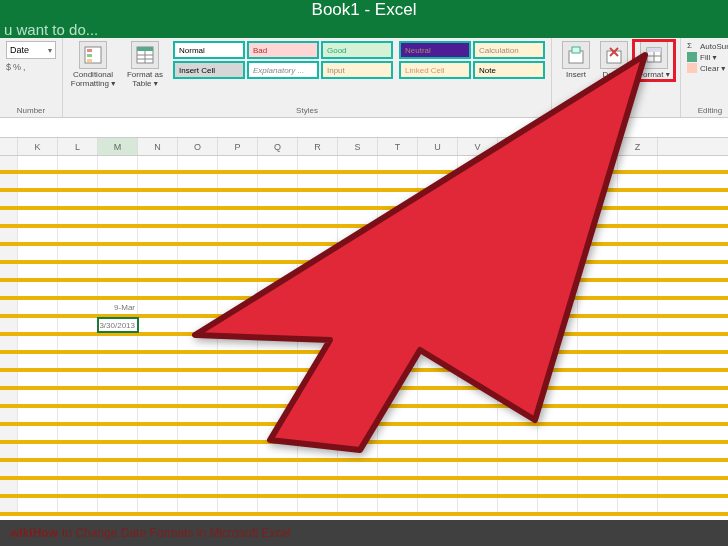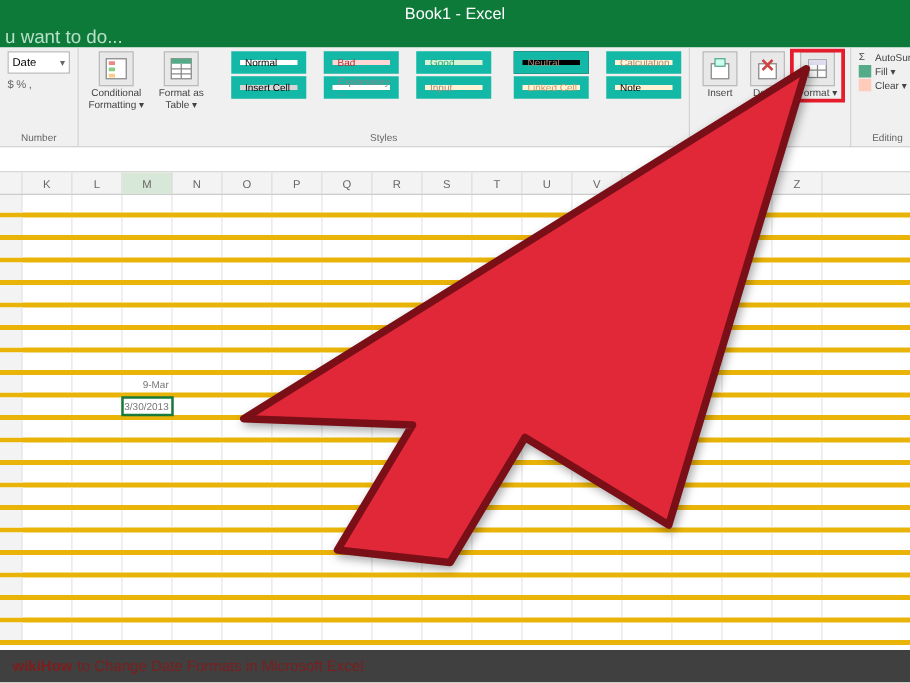--- a/index.html
+++ b/index.html
@@ -1,38 +1,38 @@
 <!DOCTYPE html>
 <html><head>
 <meta charset="utf-8">
 <style>
 * { margin: 0; padding: 0; box-sizing: border-box; font-family: "Segoe UI", Arial, sans-serif; }
 body { width: 728px; height: 546px; background: #fff; overflow: hidden; position: relative; }
 
-.titlebar { height: 20px; background: #0e7a3a; display: flex; justify-content: center; align-items: center; color: #fff; font-size: 13px; }
+.titlebar { height: 20px; background: #0e7a3a; display: flex; justify-content: center; align-items: center; color: #fff; font-size: 17px; }
 .tell-me { height: 18px; background: #0e7a3a; color: #b8e0c8; font-size: 15px; padding-left: 4px; display: flex; align-items: center; }
 
 .ribbon { height: 80px; background: #f0f0f0; border-bottom: 1px solid #ccc; display: flex; }
 .group { padding: 3px 6px 0 6px; border-right: 1px solid #d4d4d4; display: flex; flex-direction: column; justify-content: space-between; }
 .group-label { font-size: 8px; color: #666; text-align: center; padding-bottom: 2px; }
 .group-body { display: flex; gap: 4px; align-items: flex-start; }
 
 .fmt-combo { width: 50px; height: 18px; border: 1px solid #bbb; background: #fff; font-size: 9px; display: flex; align-items: center; padding-left: 3px; position: relative; }
 .fmt-combo::after { content: "▾"; position: absolute; right: 3px; font-size: 8px; color: #666; }
 
 .btn-col { display: flex; flex-direction: column; align-items: center; width: 48px; cursor: pointer; }
 .btn-col .ic { width: 28px; height: 28px; background: #e8e8e8; border: 1px solid #bbb; display: flex; align-items: center; justify-content: center; }
 .btn-col .lbl { font-size: 8px; color: #444; text-align: center; line-height: 1.1; margin-top: 2px; }
 
 .styles-grid { display: grid; grid-template-columns: repeat(3, 72px); grid-auto-rows: 18px; gap: 2px; }
-.style-cell { border: 7px solid #14b8a6; font-size: 8px; display: flex; align-items: center; padding-left: 4px; margin-left: 12px; }
+.style-cell { border: 2px solid #14b8a6; font-size: 8px; display: flex; align-items: center; padding-left: 4px; }
 .s-normal { background: #fff; }
 .s-bad { background: #ffd6d6; color: #a33; }
 .s-good { background: #d6f2d6; color: #2a7; }
-.s-neutral { background: #000000; color: #a87; }
+.s-neutral { background: #4c1d95; color: #a87; }
 .s-calc { background: #fff3d6; color: #a87; }
 .s-check { background: #d6d6d6; }
 .s-expl { background: #fff; font-style: italic; color: #888; }
 .s-input { background: #fff3d6; color: #a87; }
 .s-link { background: #fff3d6; color: #c96; }
 .s-note { background: #fff3d6; }
 .styles-extra { display:grid; grid-template-columns:72px 72px; grid-auto-rows:18px; gap:2px; margin-left:2px;}
 
 .cells-btns { display: flex; gap: 2px; }
 .highlight-red { outline: 3px solid #e51c2c; outline-offset: -1px; }

